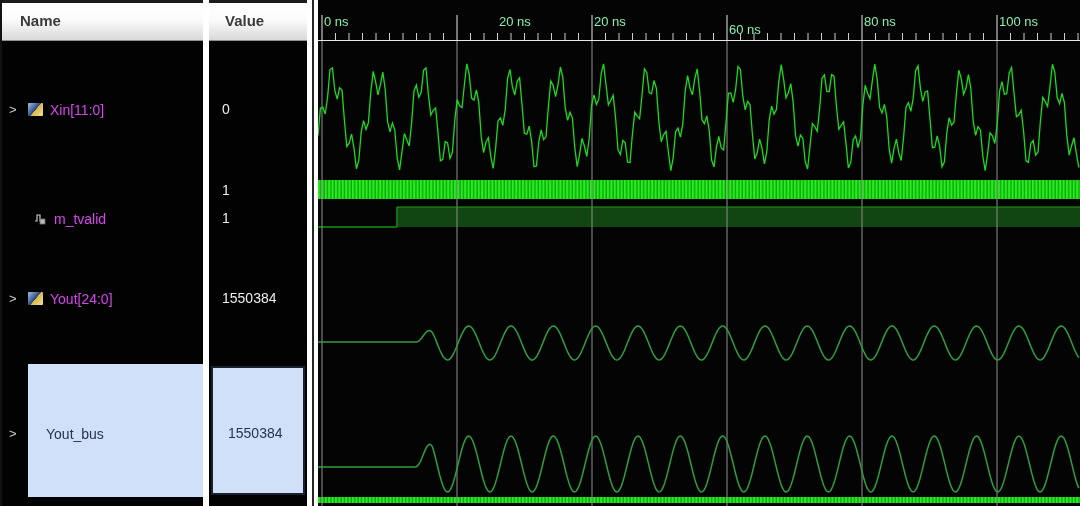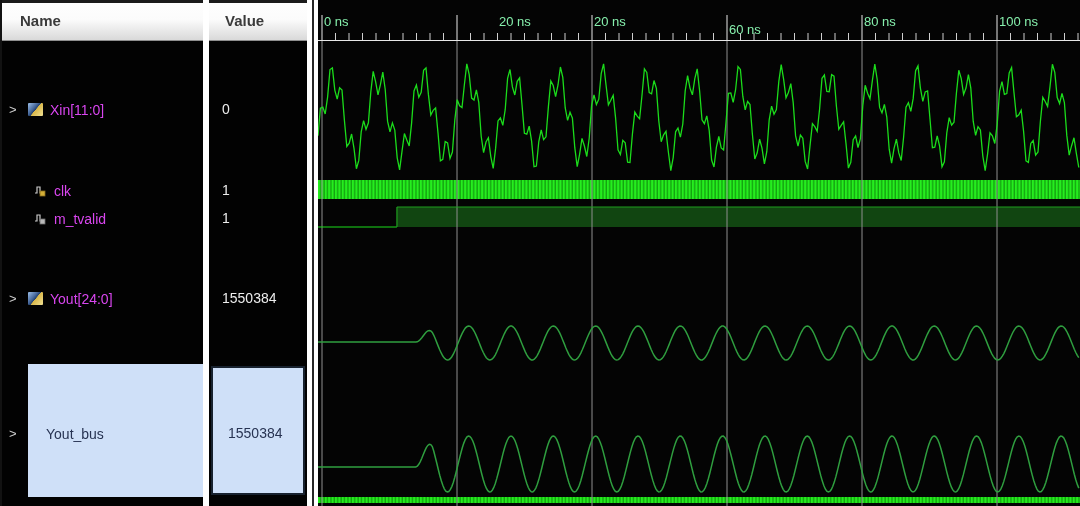--- a/index.html
+++ b/index.html
@@ -58,27 +58,20 @@
 <div class="abs name-panel">
 
   <div class="abs name-hl"></div>
 
   <div class="abs sig-row" style="top:99px;">
     <span class="chev">&gt;</span>
     <span class="bus-icon"></span>
     <span class="sig-label" style="left:48px;">Xin[11:0]</span>
   </div>
 
-  <div class="abs sig-row" style="top:180px;">
-    <svg class="scalar-icon" viewBox="0 0 13 14">
-      <path d="M2 10 h2 v-6 h3 v6 h3" fill="none" stroke="#c9c9c9" stroke-width="1.2"></path>
-      <rect x="7" y="8" width="5" height="5" fill="#d4af37" stroke="#8a6d1d" stroke-width="0.8"></rect>
-    </svg>
-    <span class="sig-label" style="left:52px;">clk</span>
-  </div>
 
   <div class="abs sig-row" style="top:208px;">
     <svg class="scalar-icon" viewBox="0 0 13 14">
       <path d="M2 10 h2 v-6 h3 v6 h3" fill="none" stroke="#c9c9c9" stroke-width="1.2"></path>
       <rect x="7" y="8" width="5" height="5" fill="#b9b9b9" stroke="#6d6d6d" stroke-width="0.8"></rect>
     </svg>
     <span class="sig-label" style="left:52px;">m_tvalid</span>
   </div>
 
   <div class="abs sig-row" style="top:288px;">

